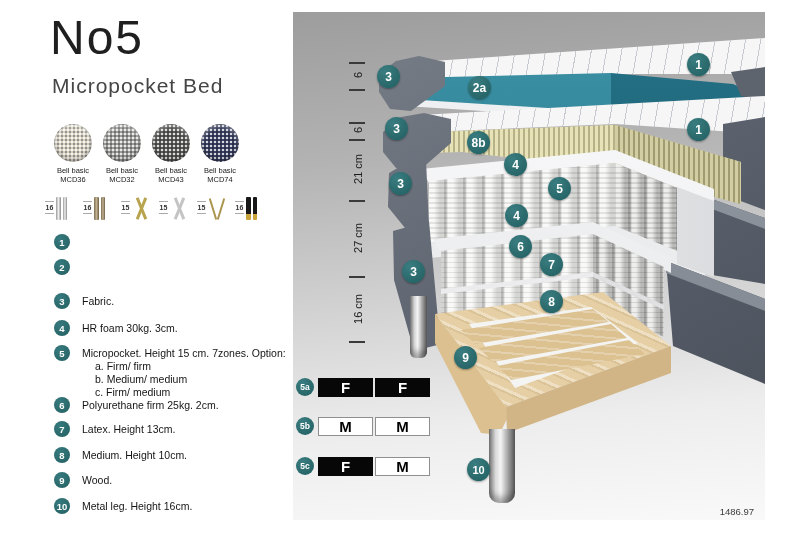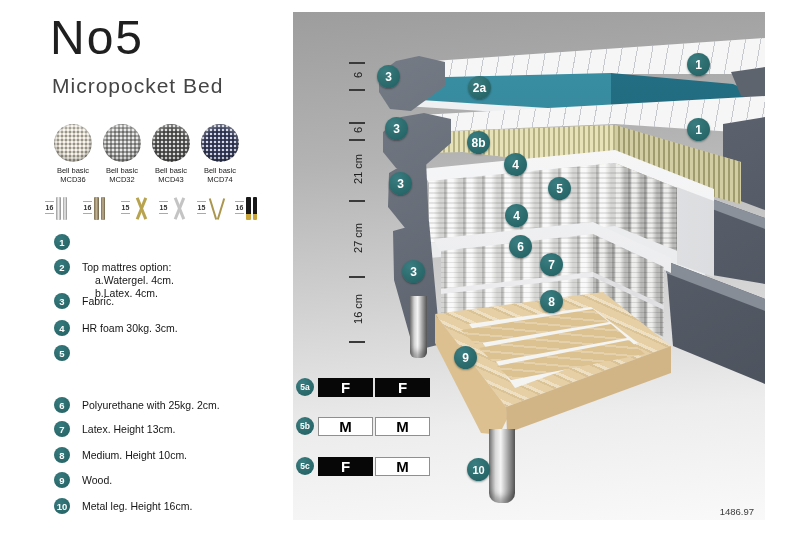--- a/index.html
+++ b/index.html
@@ -273,45 +273,46 @@
         <i class="bar bar-blackgold"></i>
       </span>
   </div>
 </div>
 
 <div class="abs feature" style="top:234px">
   <span class="f-badge">1</span>
 </div>
 <div class="abs feature" style="top:259px">
   <span class="f-badge">2</span>
-  <div class="f-body">
-    <div>Top mattres option:</div>
-    <div class="f-sub">a.Watergel. 4cm.</div>
-    <div class="f-sub">b.Latex. 4cm.</div>
-  </div>
 </div>
 <div class="abs feature" style="top:293px">
   <span class="f-badge">3</span>
   <div class="f-body">
       <div>Fabric.</div>
     </div>
 </div>
 <div class="abs feature" style="top:320px">
   <span class="f-badge">4</span>
   <div class="f-body">
       <div>HR foam 30kg. 3cm.</div>
     </div>
 </div>
 <div class="abs feature" style="top:345px">
   <span class="f-badge">5</span>
+  <div class="f-body">
+    <div>Micropocket. Height 15 cm. 7zones. Option:</div>
+    <div class="f-sub">a. Firm/ firm</div>
+    <div class="f-sub">b. Medium/ medium</div>
+    <div class="f-sub">c. Firm/ medium</div>
+  </div>
 </div>
 <div class="abs feature" style="top:397px">
   <span class="f-badge">6</span>
   <div class="f-body">
-      <div>Polyurethane with 25kg. 2cm.</div>
+      <div>Polyurethane firm 25kg. 2cm.</div>
     </div>
 </div>
 <div class="abs feature" style="top:421px">
   <span class="f-badge">7</span>
   <div class="f-body">
       <div>Latex. Height 13cm.</div>
     </div>
 </div>
 <div class="abs feature" style="top:447px">
   <span class="f-badge">8</span>

